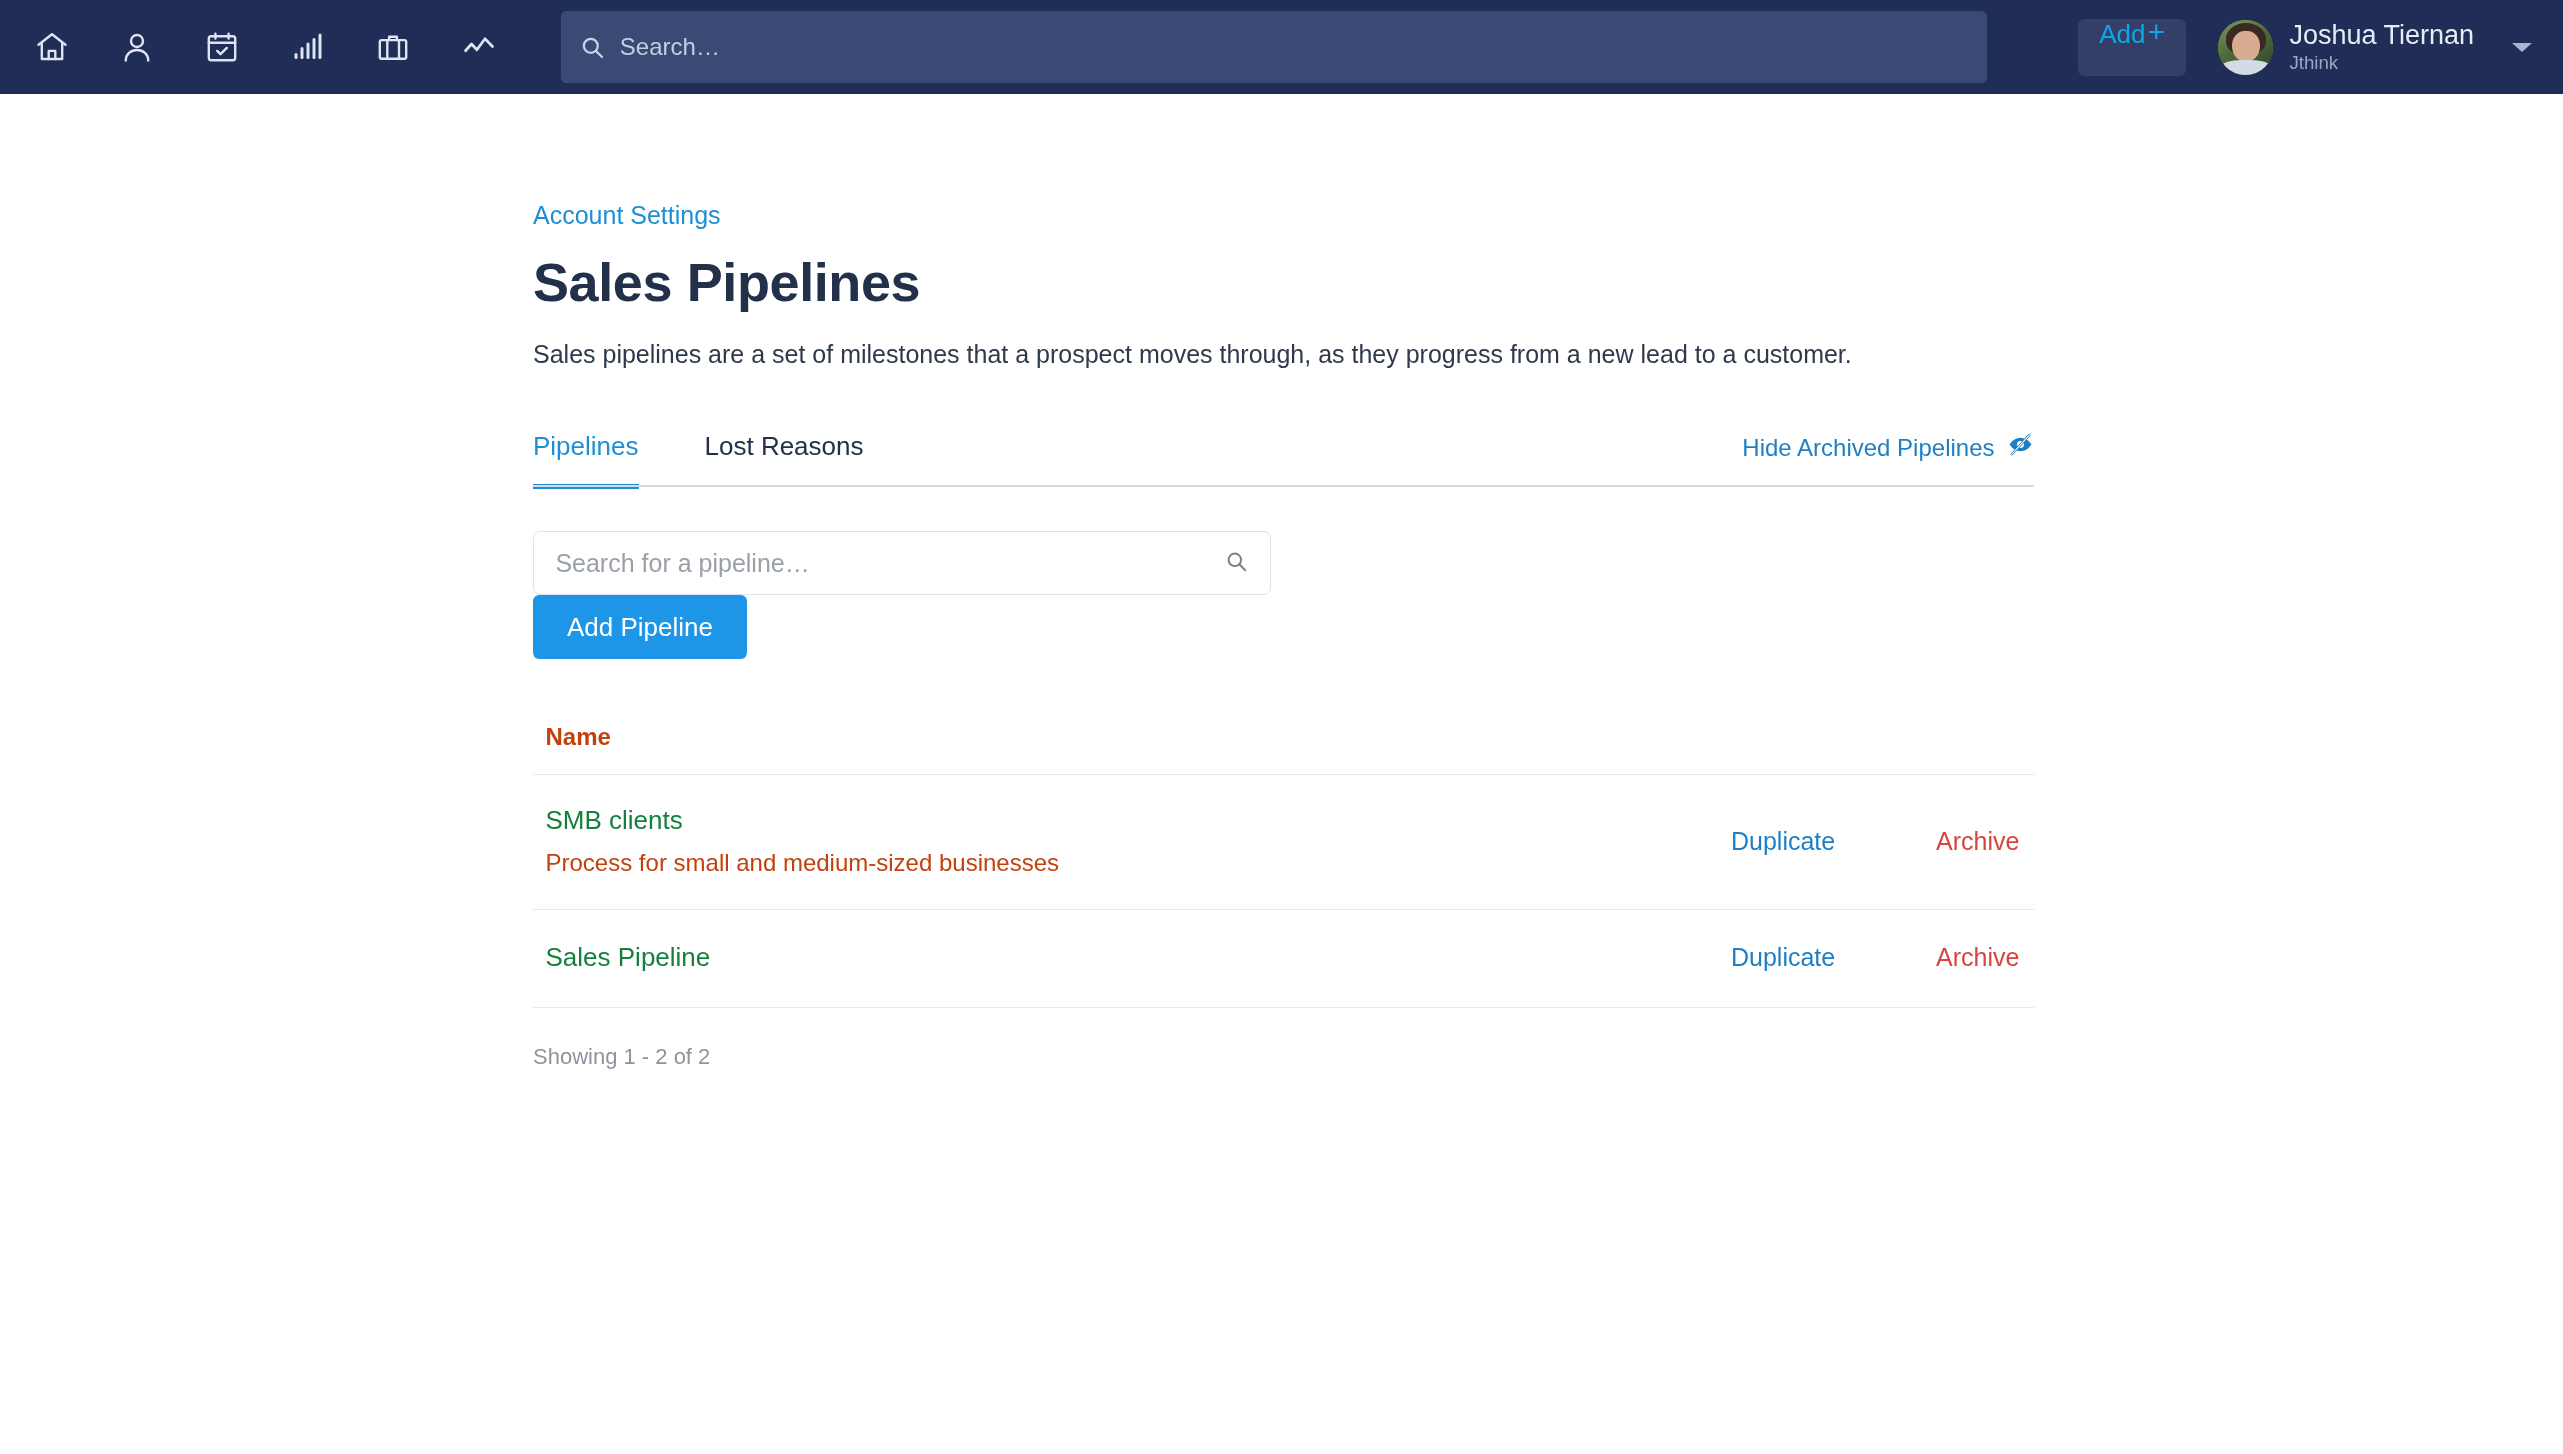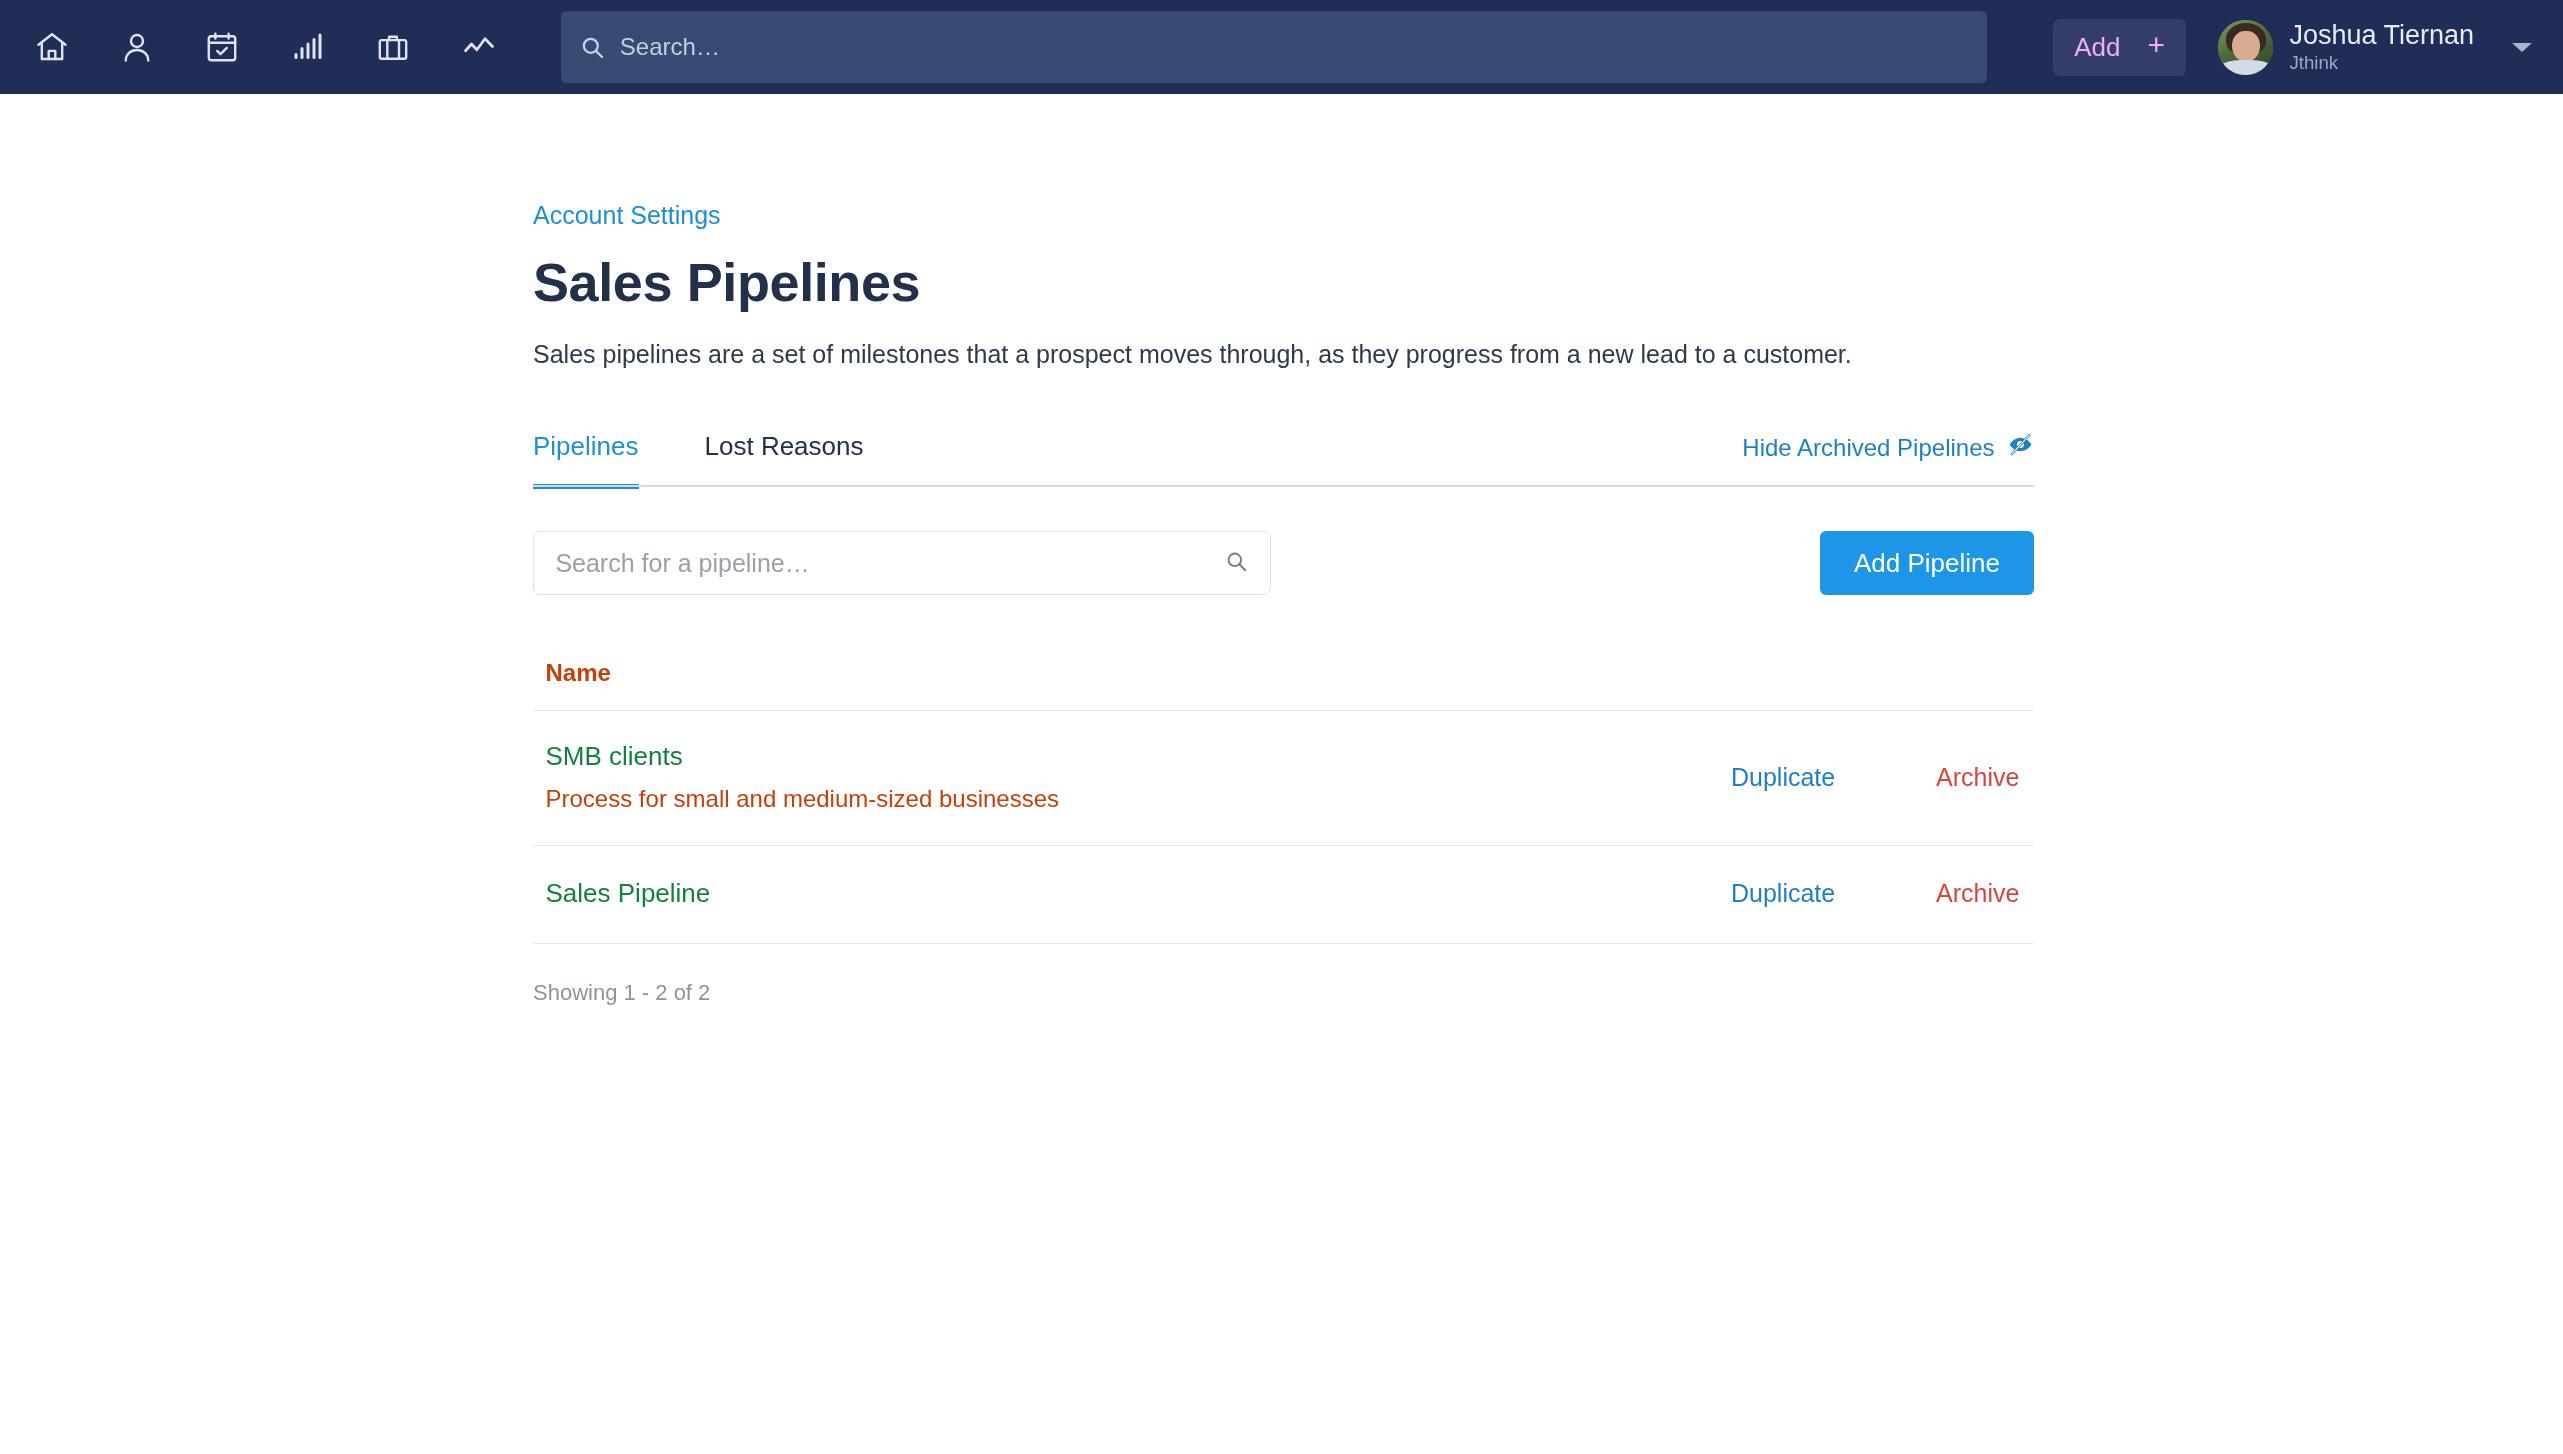--- a/index.html
+++ b/index.html
@@ -67,28 +67,27 @@
   .topbar-right {
     margin-left: auto;
     display: flex;
     align-items: center;
     gap: 0;
   }
   .add-button {
     background: #333f66;
     border: none;
     border-radius: 6.2px;
-    color: #f0abfc;
+    color: #0ea5e9;
     font-size: 26px;
     font-family: "Liberation Sans", sans-serif;
     height: 57px;
     padding: 0 21.4px;
     display: flex;
-    align-items: center;
-    gap: 27px;
+    gap: 2px;
     cursor: pointer;
   }
   .add-button .plus {
     font-size: 30px;
     font-weight: 300;
     line-height: 1;
     position: relative;
     top: -1.8px;
   }
 
@@ -220,20 +219,21 @@
     padding-bottom: 21.4px;
     cursor: pointer;
   }
 
   
   .toolbar {
     margin-top: 46px;
     display: flex;
     align-items: flex-start;
     justify-content: space-between;
+    flex-direction: column;
   }
   .pipeline-search {
     width: 738px;
     height: 64px;
     border: 1.8px solid #dfe3e8;
     border-radius: 7.1px;
     display: flex;
     align-items: center;
     padding: 0 21.4px;
     background: #fff;

